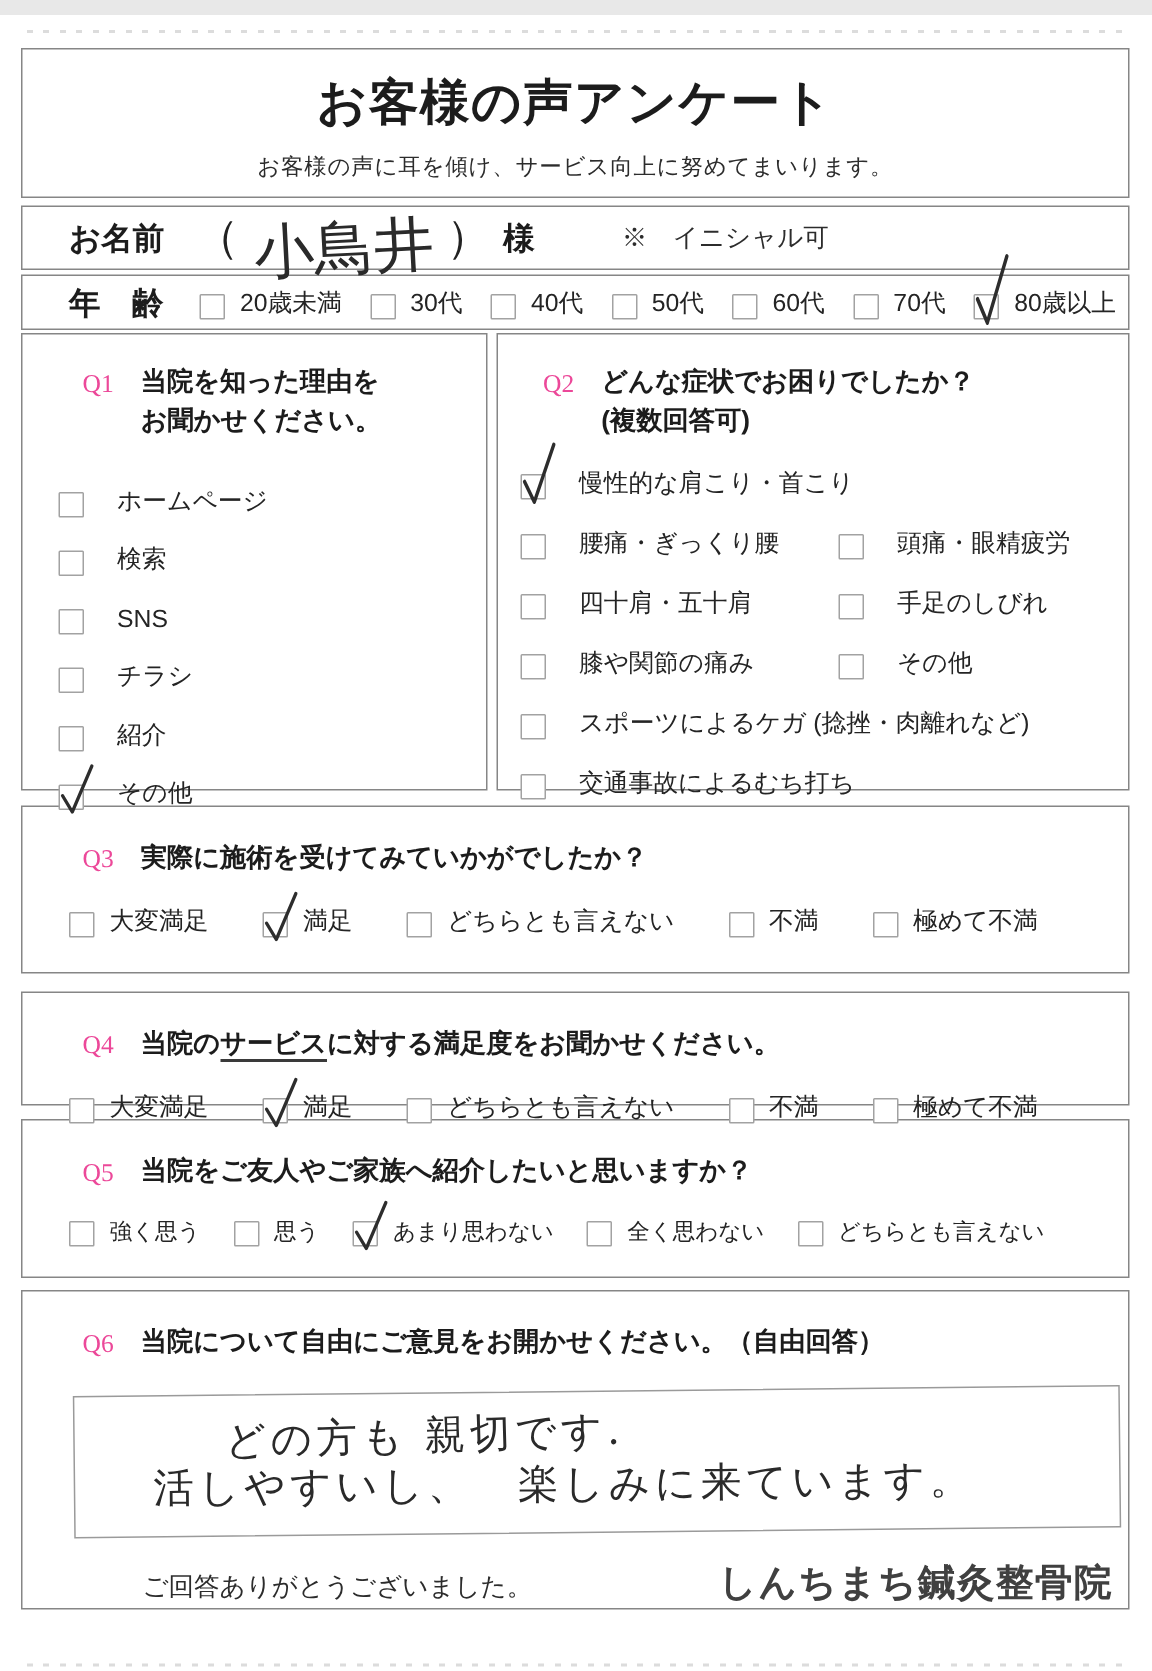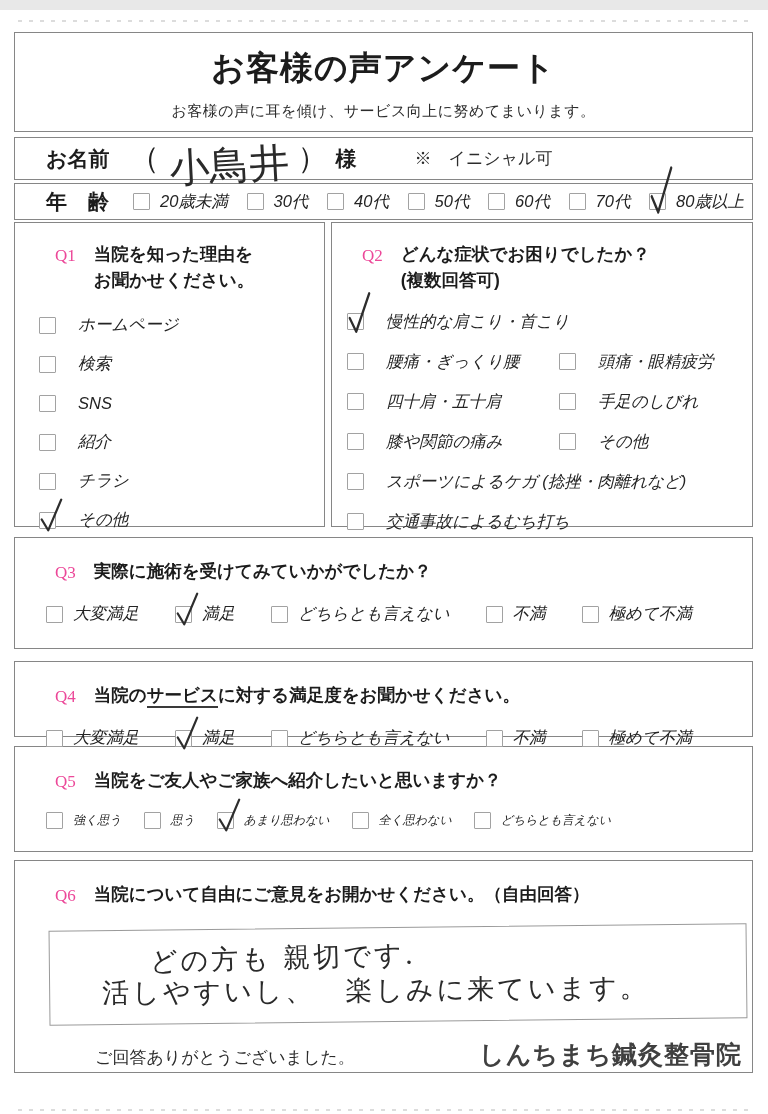--- a/index.html
+++ b/index.html
@@ -37,21 +37,21 @@
   .hand { color:#2a2a2a; font-family:"DejaVu Serif", serif; }
   .name-value { display:inline-block; width:138px; text-align:center; font-size:40px;
                 transform:rotate(-3deg) translateY(7px); position:relative; z-index:3; }
   .honorific { font-size:21px; font-weight:700; margin-left:8px; color:#1c1c1c; }
   .name-note { font-size:17px; margin-left:58px; color:#2c2c2c; }
 
   .age-box { margin:3px 15px 0 14px; height:37px; display:flex; align-items:center; padding-left:31px; overflow:visible; }
   .age-opts { flex:1; display:flex; justify-content:space-between; align-items:center; margin:0 8px 0 24px; }
 
   
-  .opt { display:flex; align-items:center;font-style:italic; }
+  .opt { display:flex; align-items:flex-end; }
   .cb { position:relative; width:17px; height:17px; border:1.5px solid #a2a2a2; border-radius:1px;
         background:#fff; flex:0 0 auto; }
   .cb .mark { position:absolute; left:-2px; top:-16px; width:26px; height:36px; display:none;
               overflow:visible; }
   .cb .mark path { stroke:#2d2d2d; stroke-width:2.4; fill:none; stroke-linecap:round; stroke-linejoin:round; }
   .cb.checked .mark { display:block; }
   .tall .cb .mark { top:-30px; height:52px; }
   .xt .cb .mark { top:-24px; height:45px; }
   .opt .lbl { font-size:16.5px; margin-left:10px; white-space:nowrap; color:#242424; }
   .wide-gap .lbl { margin-left:22px; }
@@ -69,21 +69,21 @@
   .q1-box .opts { margin-top:12px; }
   .q2-box .opts { margin-top:8px; }
   .q2-box .row { display:flex; height:40px; align-items:center; padding-left:15px; }
   .q2-box .col1 { width:212px; }
 
   
   .q-box { margin:10px 15px 0 14px; padding-top:20px; }
   .q-box .q-id { margin-left:40px; }
   .q-box .opts { display:flex; align-items:center; margin-top:19px; padding-left:31px; column-gap:36px; }
   .q5-box .opts { column-gap:22px; }
-  .q5-box .opts .lbl { font-size:12px; }
+  .q5-box .opts .lbl { font-size:15px; }
   .ul { border-bottom:2px solid #3a3a3a; padding-bottom:1px; }
 
   
   .q6-box { margin:8px 15px 0 14px; height:213px; padding-top:20px; }
   .comment-box { margin:20px 5px 0 34px; height:95px; border:1.5px solid #9a9a9a;
                  padding-top:8px; transform:rotate(-.6deg); }
   .c-line { font-size:27px; letter-spacing:3px; line-height:1.35; white-space:nowrap; }
   .c-line.l1 { margin-left:100px; transform:rotate(-1deg); }
   .c-line.l2 { margin-left:52px; }
 
@@ -166,25 +166,25 @@
         <div class="opt wide-gap">
             <span class="cb"></span>
             <span class="lbl">検索</span>
           </div>
         <div class="opt wide-gap">
             <span class="cb"></span>
             <span class="lbl">SNS</span>
           </div>
         <div class="opt wide-gap">
             <span class="cb"></span>
+            <span class="lbl">チラシ</span>
+          </div>
+        <div class="opt wide-gap">
+            <span class="cb"></span>
             <span class="lbl">紹介</span>
-          </div>
-        <div class="opt wide-gap">
-            <span class="cb"></span>
-            <span class="lbl">チラシ</span>
           </div>
         <div class="opt wide-gap">
             <span class="cb checked">
               <svg class="mark" viewBox="0 0 28 40" preserveAspectRatio="none">
                 <path d="M4 25 L11 37 L25 3"></path>
               </svg>
             </span>
             <span class="lbl">その他</span>
           </div>
       </div>

